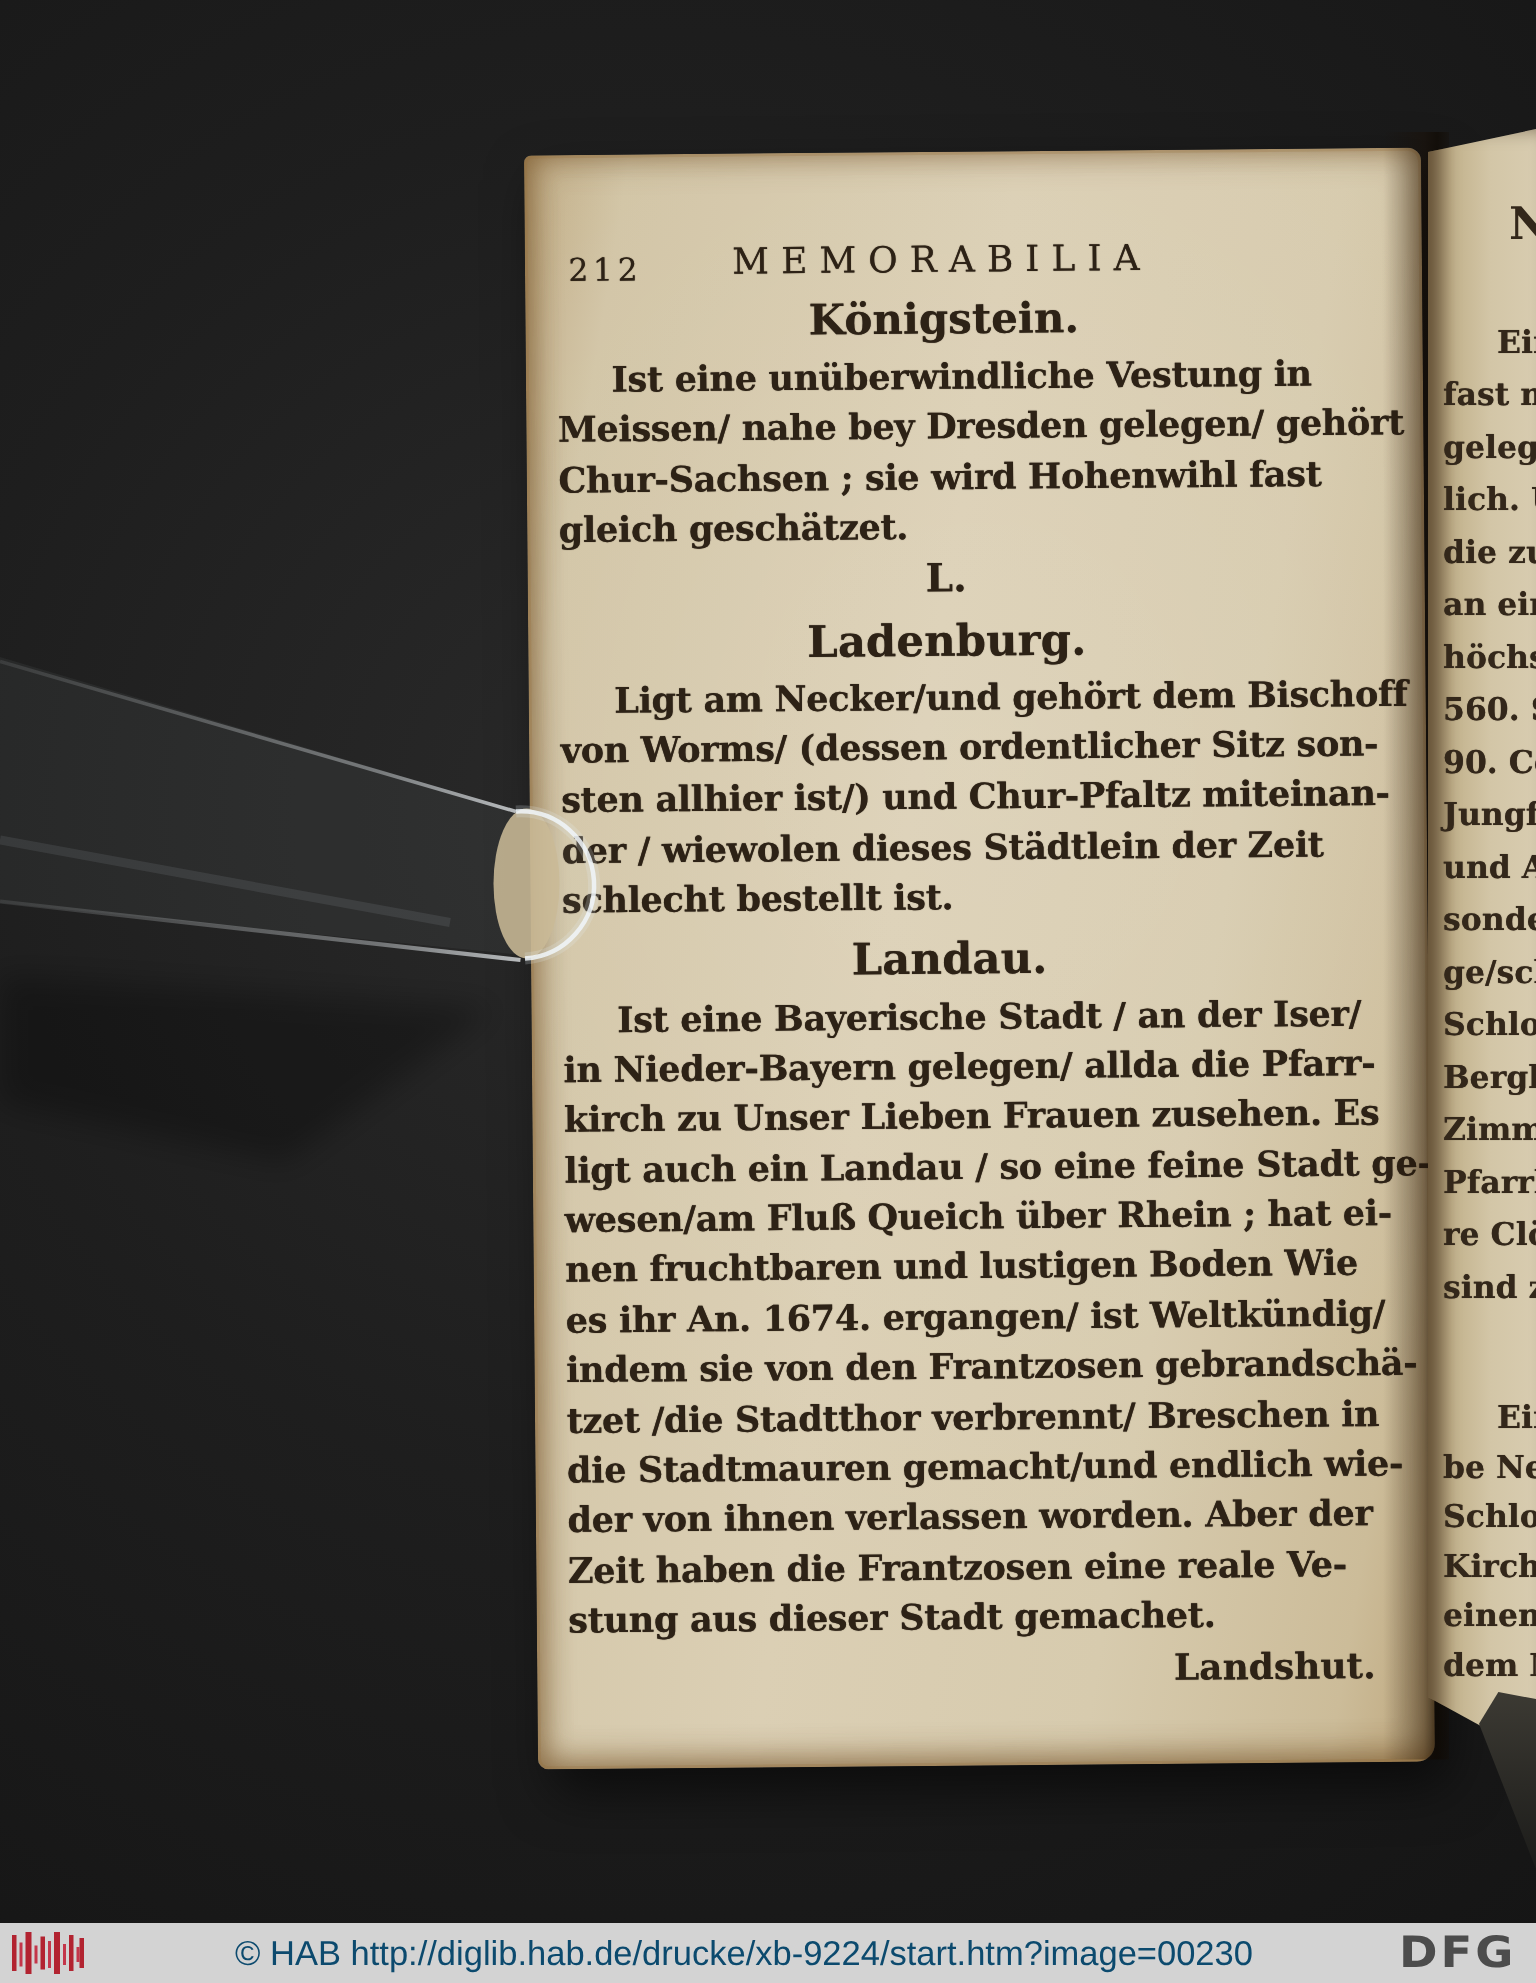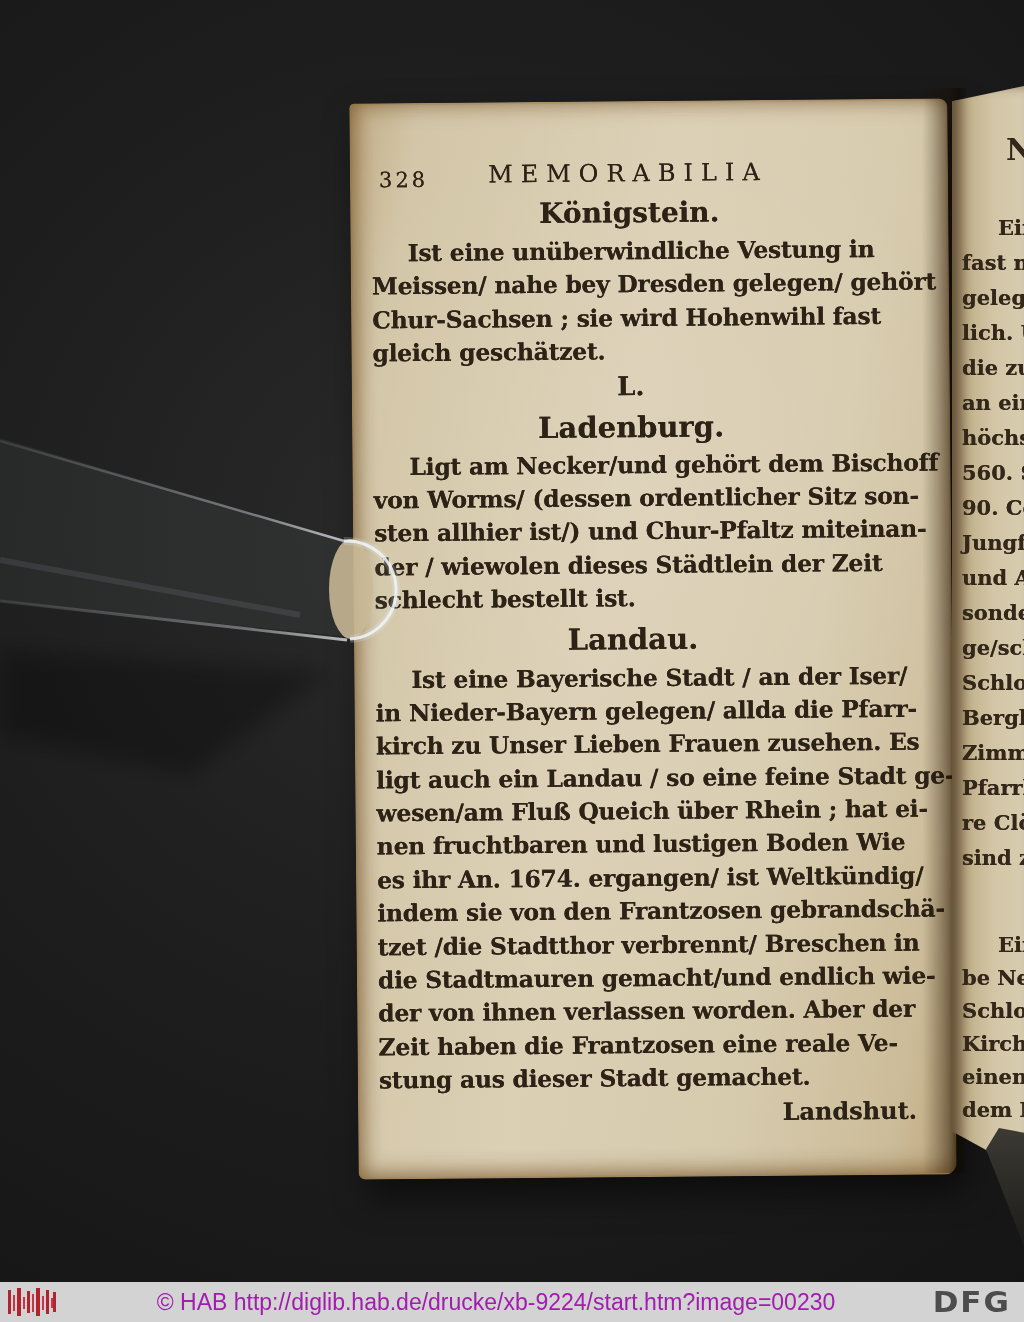--- a/index.html
+++ b/index.html
@@ -90,38 +90,38 @@
   
   .footer{
     position:absolute;left:0;top:1282px;width:1024px;height:40px;
     background:#d3d3d3;
   }
   .hab-logo{position:absolute;left:8px;top:5px;}
   .copyright{
     position:absolute;left:0;right:32px;top:0;height:40px;line-height:41px;
     text-align:center;
     font-family:"Liberation Sans", sans-serif;
-    font-size:23px;color:#a21caf;
+    font-size:23px;color:#0c4a6e;
   }
   .dfg{
     position:absolute;right:13px;top:2px;height:36px;line-height:36px;
     font-family:"DejaVu Sans", sans-serif;font-weight:bold;
     font-size:31px;letter-spacing:2px;color:#4c4c4c;
     transform:scaleY(.93);
   }
 </style>
 </head>
 <body>
 
 <div class="photo">
 
   <div class="book-page">
     <div class="text-block">
       <div class="header-row">
-        <span class="page-num">328</span>
+        <span class="page-num">212</span>
         <span class="running-header">MEMORABILIA</span>
       </div>
 
       <div class="heading h1">Königstein.</div>
       <div class="bline indent">Ist eine unüberwindliche Vestung in</div>
       <div class="bline">Meissen/ nahe bey Dresden gelegen/ gehört</div>
       <div class="bline">Chur-Sachsen ; sie wird Hohenwihl fast</div>
       <div class="bline">gleich geschätzet.</div>
 
       <div class="letter">L.</div>

